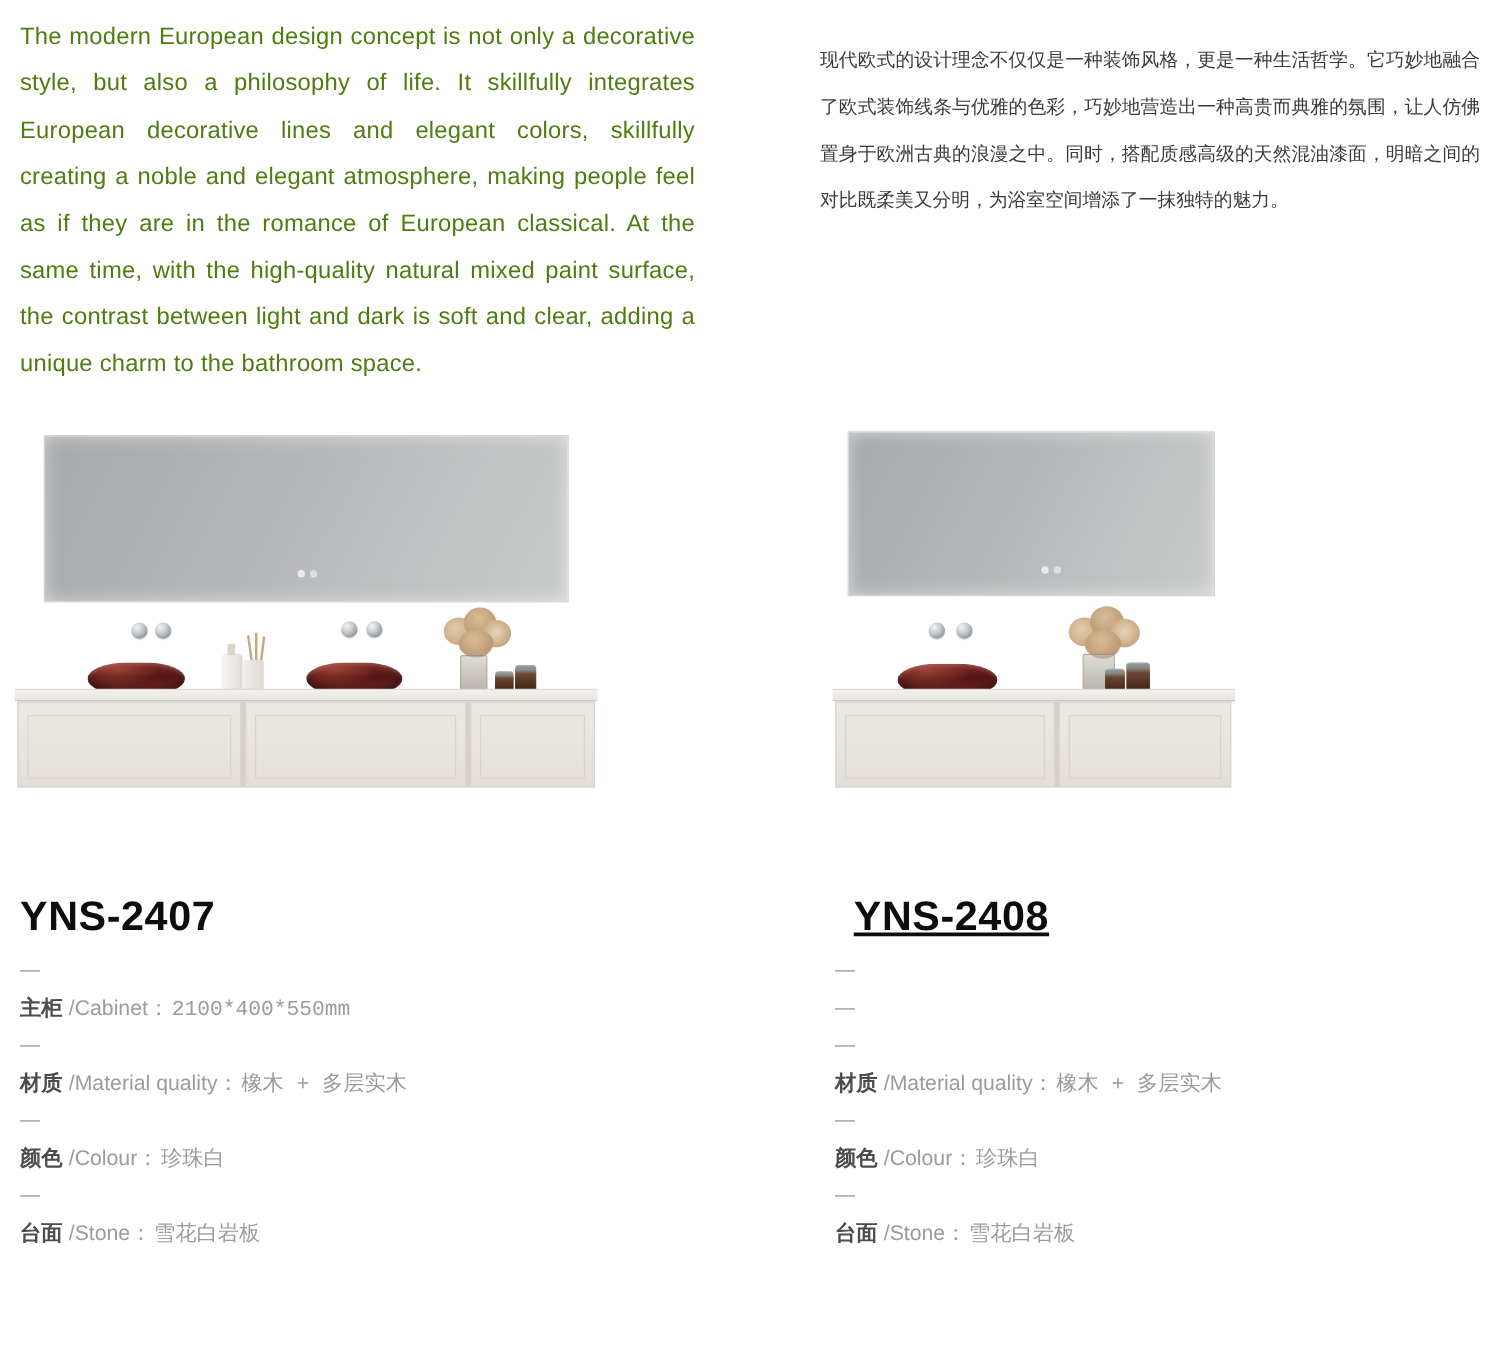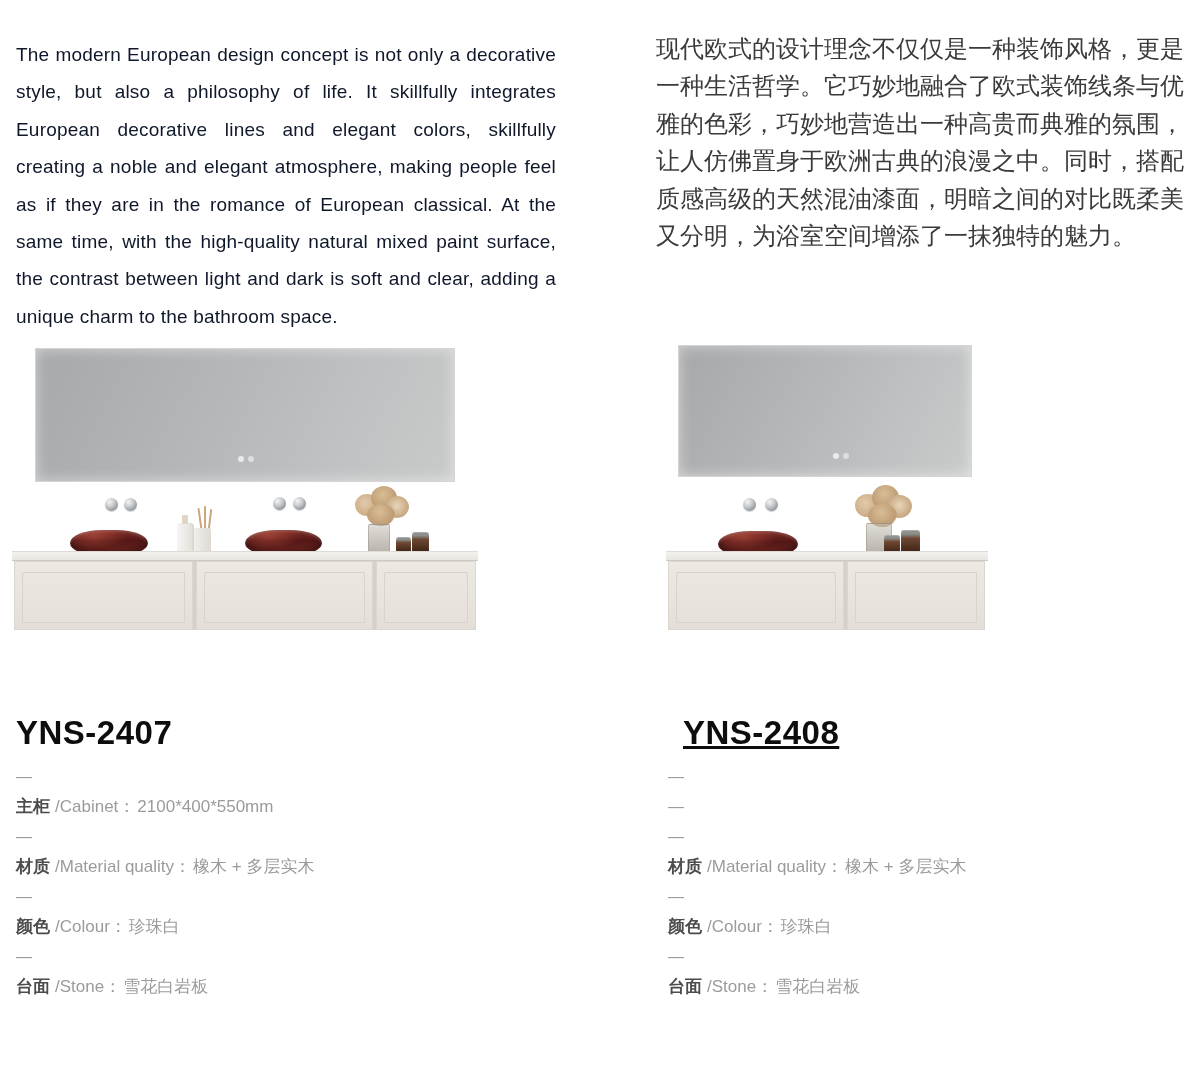--- a/index.html
+++ b/index.html
@@ -1,27 +1,27 @@
 <!DOCTYPE html>
 <html><head>
 <meta charset="utf-8">
 <style>
   * { margin:0; padding:0; box-sizing:border-box; }
   html,body { background:#ffffff; }
   body { width:1200px; height:1092px; position:relative; font-family:"Liberation Sans","DejaVu Sans",sans-serif; overflow:hidden; }
 
   
   .intro-en {
-    position:absolute; left:16px; top:36px; width:540px;
-    font-size:19px; line-height:37.4px; color:#0f172a;
+    position:absolute; left:16px; top:11px; width:540px;
+    font-size:19px; line-height:37.4px; color:#4d7c0f;
     text-align:justify; letter-spacing:0.2px;
   }
   .intro-zh {
     position:absolute; left:656px; top:30px; width:528px;
-    font-size:24px; line-height:37.4px; color:#3a3a3a;
+    font-size:15px; line-height:37.4px; color:#3a3a3a;
     text-align:justify;
   }
 
   
   .scene { position:absolute; top:343px; height:290px; }
   .scene-left  { left:10px;  width:470px; }
   .scene-right { left:660px; width:330px; }
 
   .mirror {
     position:absolute;
@@ -100,21 +100,21 @@
   
   .model-title {
     position:absolute; top:714px; font-size:33px; font-weight:800;
     color:#0d0d0d; letter-spacing:0.5px;
   }
   .specs { position:absolute; top:762px; font-size:17px; }
   .spec-row { height:30px; line-height:30px; white-space:nowrap; }
   .spec-row.divider { color:#9b9b9b; font-size:16px; }
   .spec-zh  { font-weight:700; color:#4c4c4c; }
   .spec-en  { color:#9b9b9b; margin-left:5px; }
-  .spec-val { color:#9b9b9b; margin-left:2px; }
+  .spec-val { color:#9b9b9b; margin-left:2px;font-family:Liberation Mono, monospace; }
 </style>
 </head>
 <body>
 
 <p class="intro-en">The modern European design concept is not only a decorative style, but also a philosophy of life. It skillfully integrates European decorative lines and elegant colors, skillfully creating a noble and elegant atmosphere, making people feel as if they are in the romance of European classical. At the same time, with the high-quality natural mixed paint surface, the contrast between light and dark is soft and clear, adding a unique charm to the bathroom space.</p>
 <p class="intro-zh">现代欧式的设计理念不仅仅是一种装饰风格，更是一种生活哲学。它巧妙地融合了欧式装饰线条与优雅的色彩，巧妙地营造出一种高贵而典雅的氛围，让人仿佛置身于欧洲古典的浪漫之中。同时，搭配质感高级的天然混油漆面，明暗之间的对比既柔美又分明，为浴室空间增添了一抹独特的魅力。</p>
 
 <div class="scene scene-left">
   <div class="mirror" style="left:25px; top:5px; width:420px; height:134px;">
     <span class="mirror-dot" style="left:202px; top:107px;"></span>

